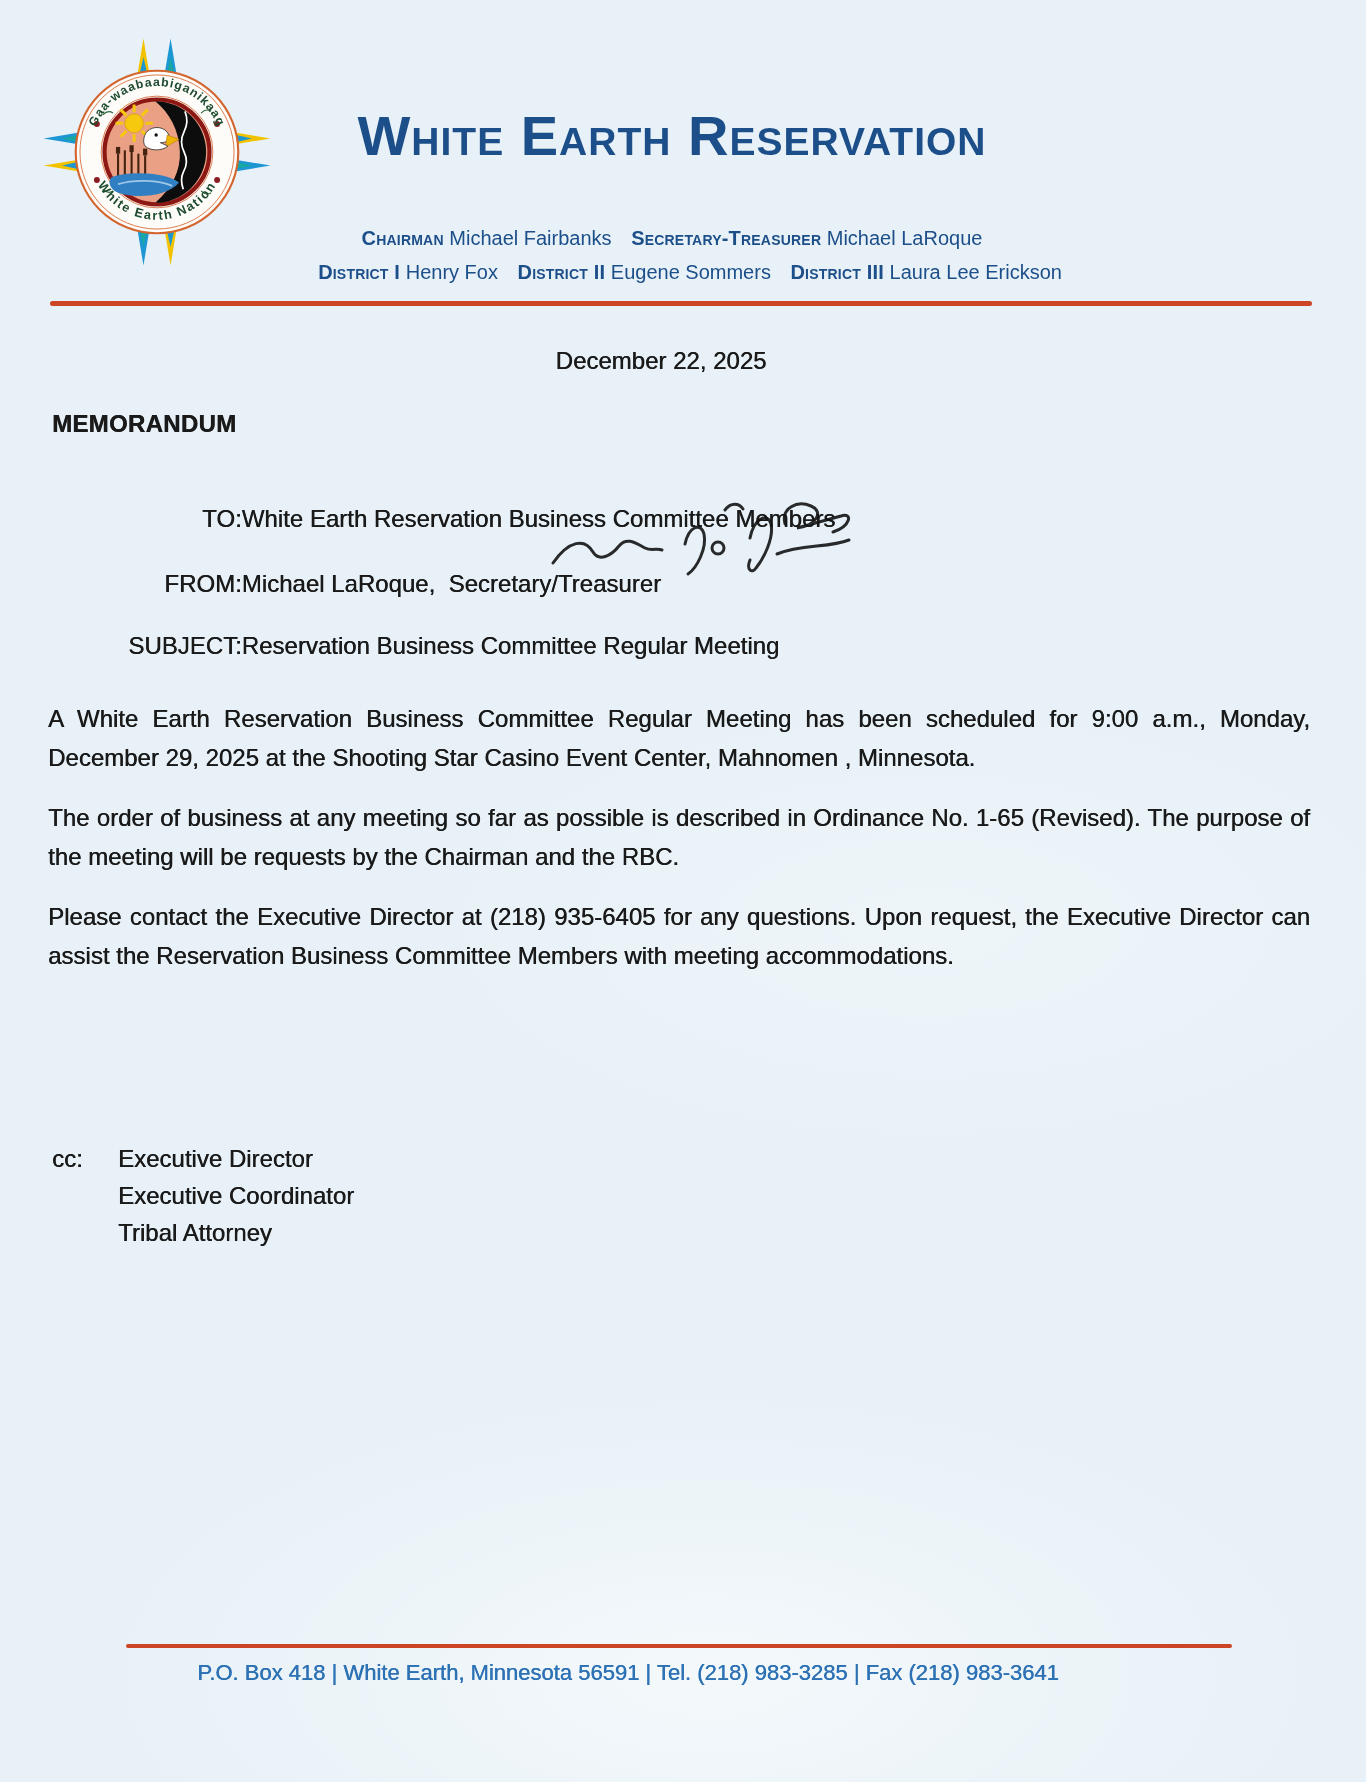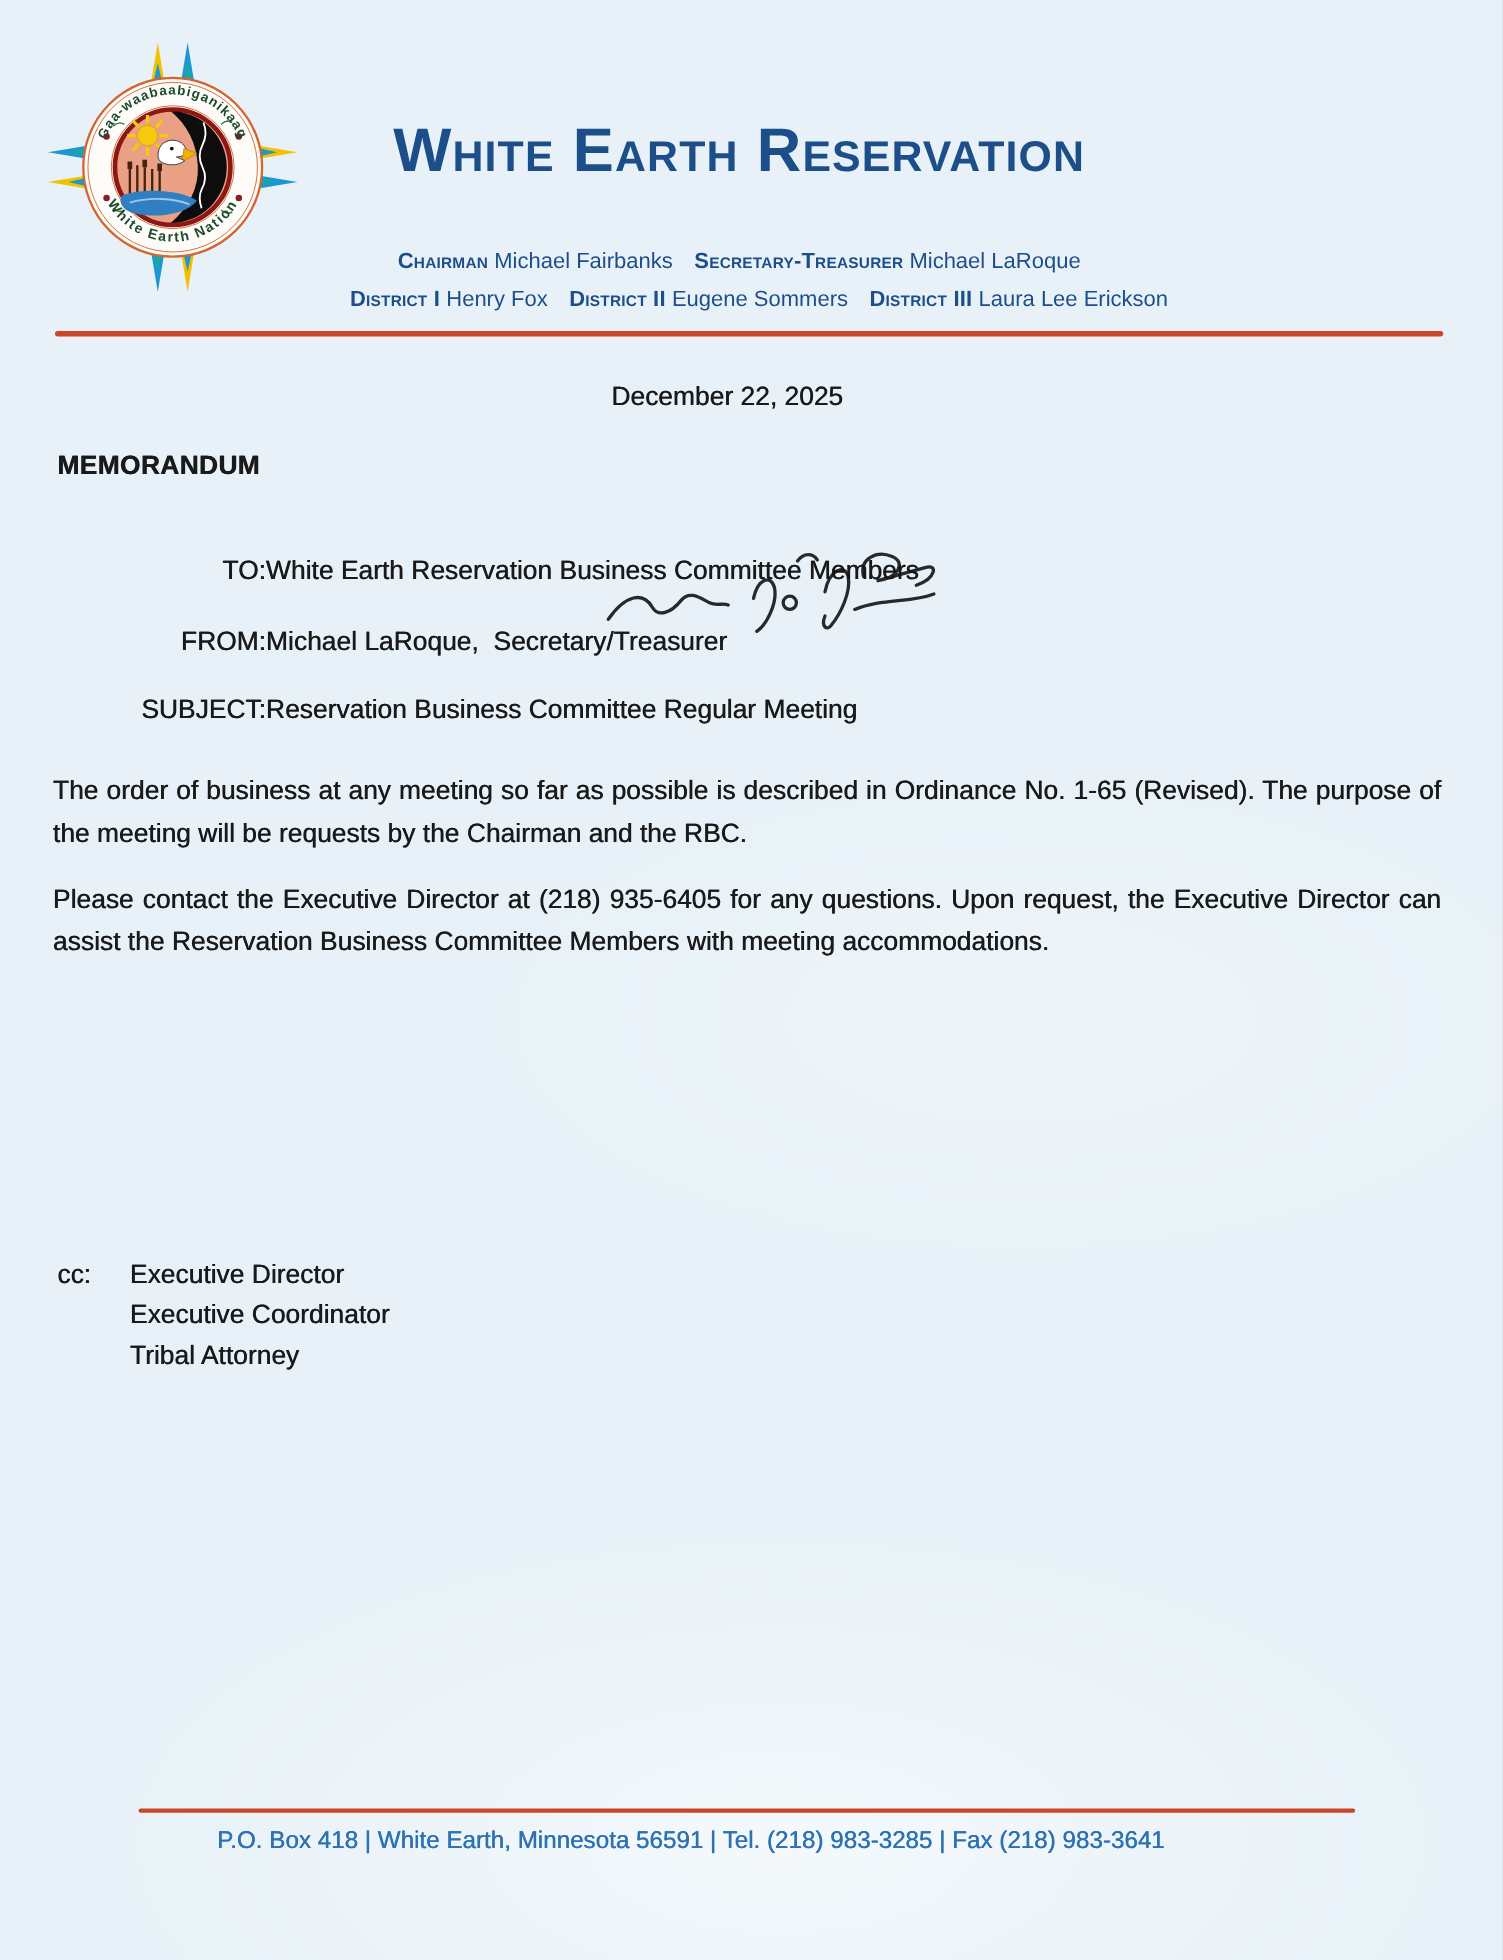--- a/index.html
+++ b/index.html
@@ -154,20 +154,21 @@
       <path d="M8,115 C24,92 40,90 48,104 C54,114 66,108 74,98 C82,88 92,96 100,100 C106,103 112,100 117,102"></path>
       <path d="M140,96 C144,78 156,74 159,86 C162,100 152,120 143,126"></path>
       <circle cx="173" cy="100" r="6"></circle>
       <path d="M205,90 C209,70 223,64 226,76 C229,90 219,110 211,120 C207,126 201,122 205,112"></path>
       <path d="M240,76 C236,60 252,52 266,58 C280,64 270,78 252,80 L296,68 C308,64 306,78 288,84"></path>
       <path d="M232,106 C256,96 284,100 304,92"></path>
     </g>
   </svg>
 
   <div class="bodytext ink">
+    <p>A White Earth Reservation Business Committee Regular Meeting has been scheduled for 9:00 a.m., Monday, December 29, 2025 at the Shooting Star Casino Event Center, Mahnomen , Minnesota.</p>
     <p>The order of business at any meeting so far as possible is described in Ordinance No. 1-65 (Revised). The purpose of the meeting will be requests by the Chairman and the RBC.</p>
     <p>Please contact the Executive Director at (218) 935-6405 for any questions. Upon request, the Executive Director can assist the Reservation Business Committee Members with meeting accommodations.</p>
   </div>
 
   <div class="ccblock ink">
     <div class="cclabel">cc:</div>
     <div class="ccitems">
       <div>Executive Director</div>
       <div>Executive Coordinator</div>
       <div>Tribal Attorney</div>

